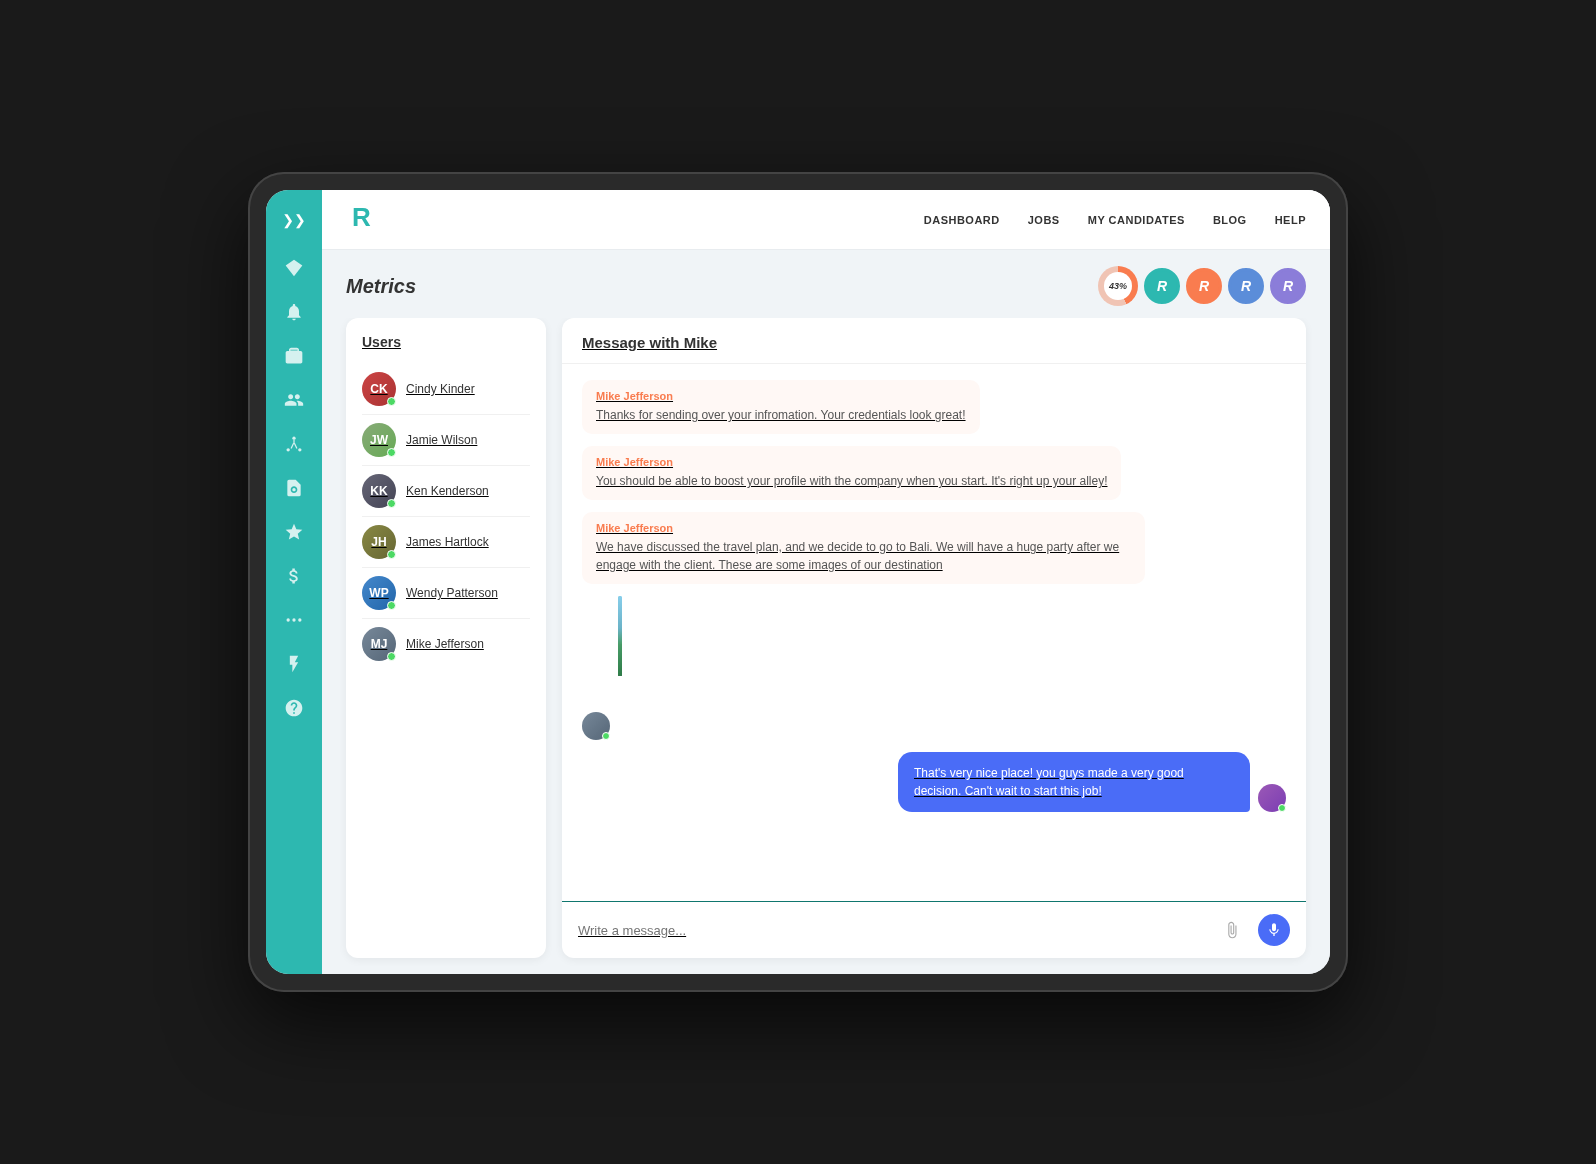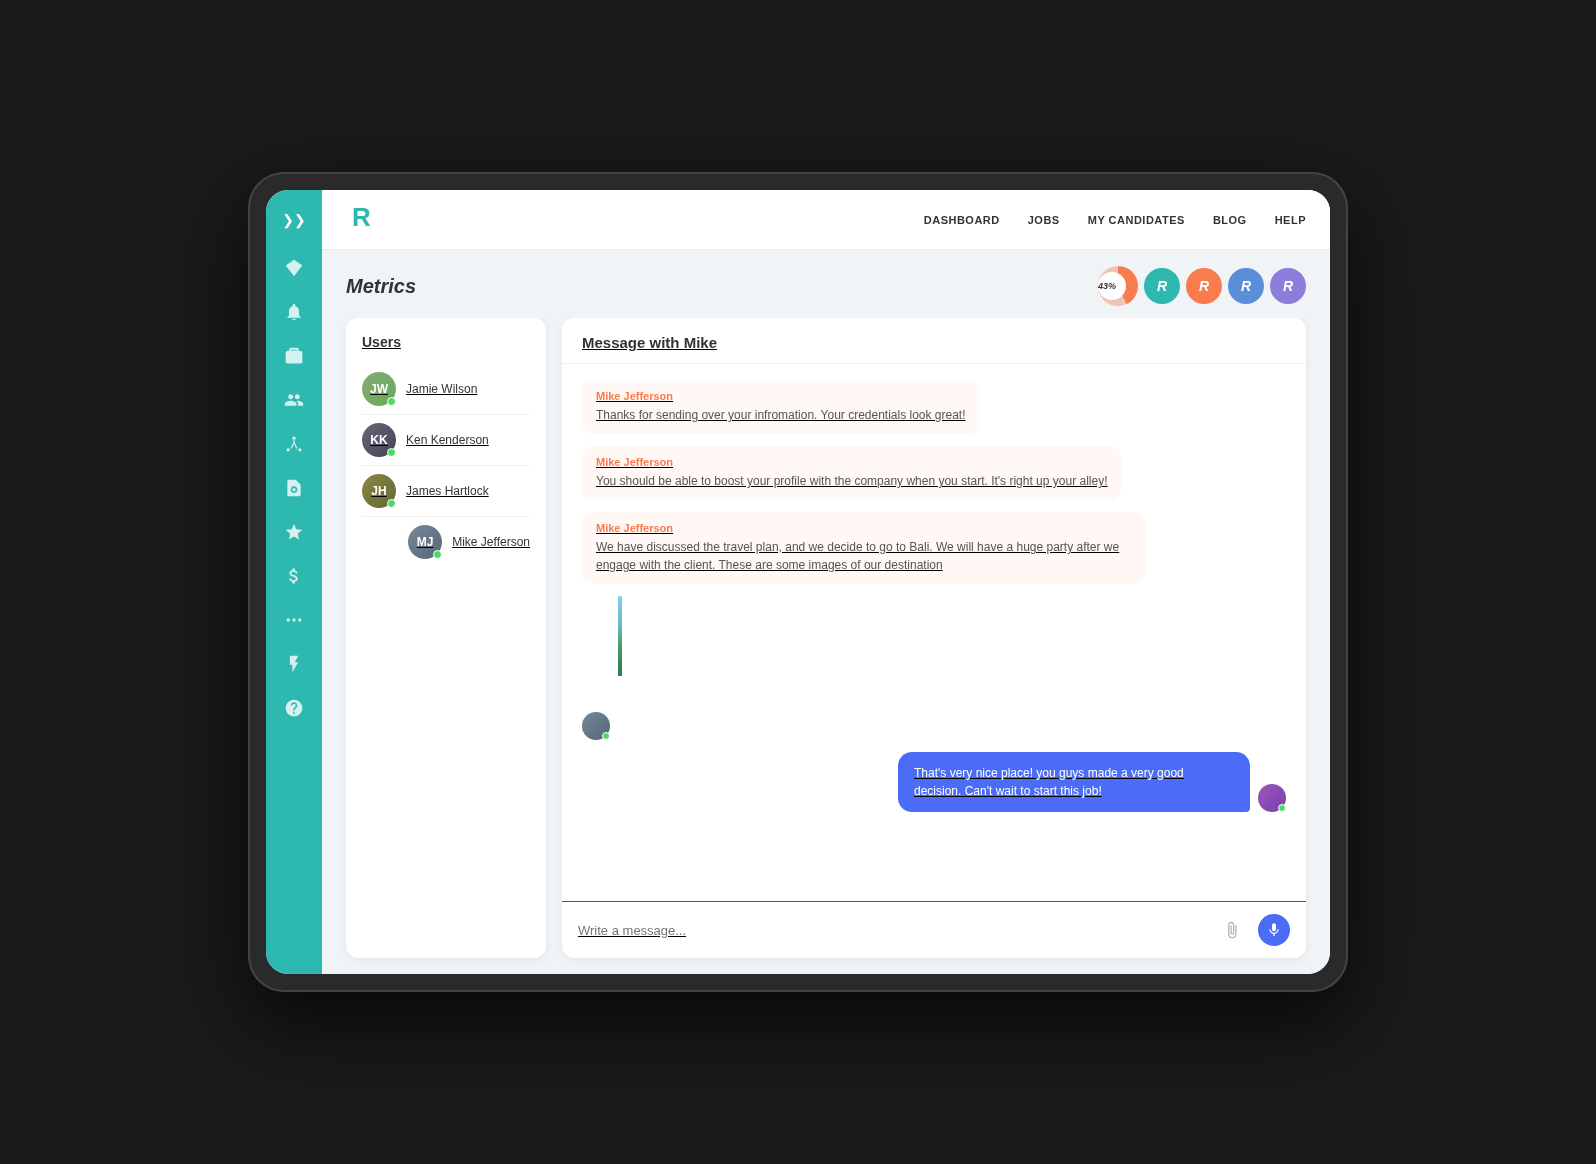--- a/index.html
+++ b/index.html
@@ -114,20 +114,21 @@
       align-items: center;
       gap: 6px;
     }
     .progress-circle {
       width: 40px;
       height: 40px;
       border-radius: 50%;
       background: conic-gradient(#f97c4f 0% 43%, #f0c4b4 43% 100%);
       display: flex;
       align-items: center;
+      justify-content: center;
       font-size: 10px;
       font-weight: 700;
       color: #333;
       position: relative;
     }
     .progress-circle::before {
       content: '';
       position: absolute;
       width: 28px;
       height: 28px;
@@ -175,21 +176,21 @@
       margin-bottom: 14px;
     }
     .user-item {
       display: flex;
       align-items: center;
       gap: 10px;
       padding: 8px 0;
       border-bottom: 1px solid #f0f0f0;
       cursor: pointer;
     }
-    .user-item:last-child { border-bottom: none; justify-content: flex-end; }
+    .user-item:last-child { border-bottom: none; }
     .user-avatar-wrap {
       position: relative;
       flex-shrink: 0;
     }
     .user-avatar {
       width: 34px;
       height: 34px;
       border-radius: 50%;
       object-fit: cover;
       background: #ccc;
@@ -499,20 +500,27 @@
           <div class="avatar-badge blue">R</div>
           <div class="avatar-badge purple">R</div>
         </div>
       </div>
 
       <div class="content-area">
 
         <div class="users-panel">
           <div class="users-title">Users</div>
 
+          <div class="user-item">
+            <div class="user-avatar-wrap">
+              <div class="user-avatar av-cindy">CK</div>
+              <div class="user-status-dot"></div>
+            </div>
+            <div class="user-name">Cindy Kinder</div>
+          </div>
 
           <div class="user-item">
             <div class="user-avatar-wrap">
               <div class="user-avatar av-jamie">JW</div>
               <div class="user-status-dot"></div>
             </div>
             <div class="user-name">Jamie Wilson</div>
           </div>
 
           <div class="user-item">
@@ -524,20 +532,27 @@
           </div>
 
           <div class="user-item">
             <div class="user-avatar-wrap">
               <div class="user-avatar av-james">JH</div>
               <div class="user-status-dot"></div>
             </div>
             <div class="user-name">James Hartlock</div>
           </div>
 
+          <div class="user-item">
+            <div class="user-avatar-wrap">
+              <div class="user-avatar av-wendy">WP</div>
+              <div class="user-status-dot"></div>
+            </div>
+            <div class="user-name">Wendy Patterson</div>
+          </div>
 
           <div class="user-item">
             <div class="user-avatar-wrap">
               <div class="user-avatar av-mike">MJ</div>
               <div class="user-status-dot"></div>
             </div>
             <div class="user-name">Mike Jefferson</div>
           </div>
 
         </div>

